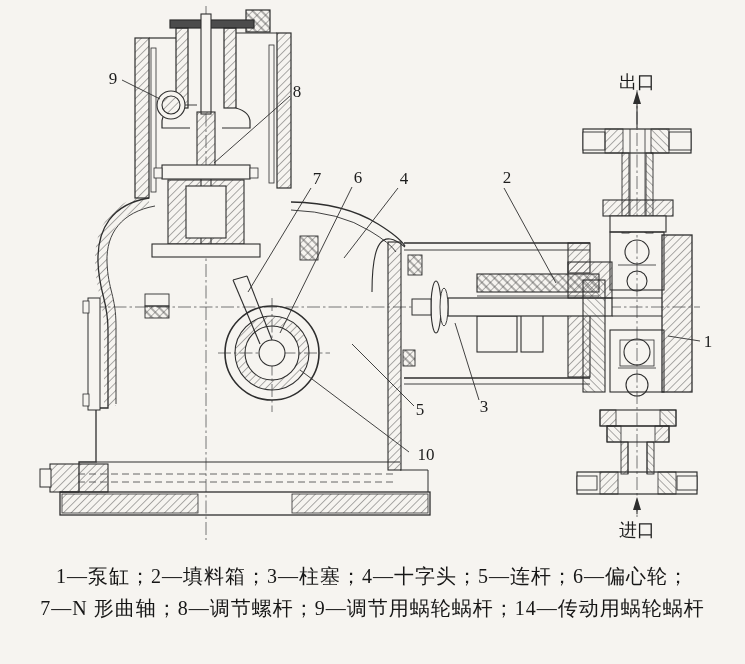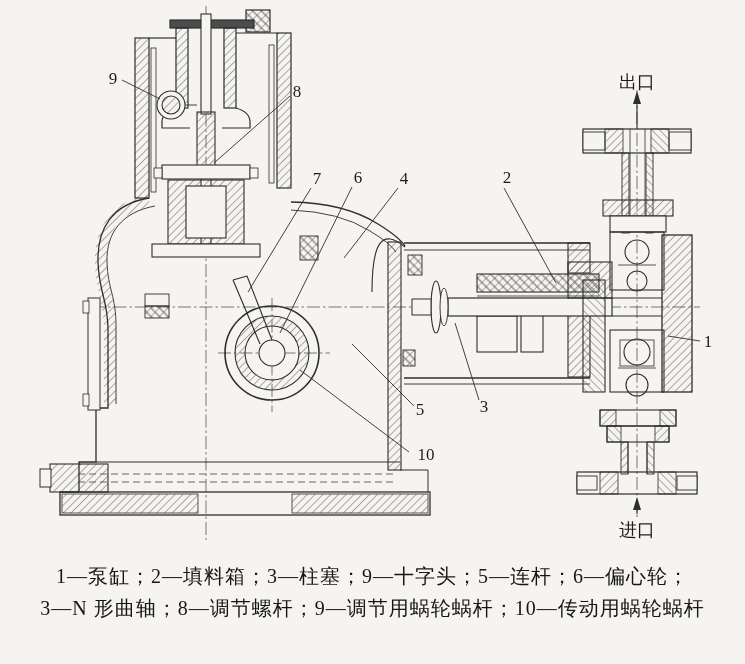--- a/index.html
+++ b/index.html
@@ -245,17 +245,17 @@
       <text class="callout" x="404" y="184" text-anchor="middle">4</text>
       <text class="callout" x="507" y="183" text-anchor="middle">2</text>
       <text class="callout" x="708" y="347" text-anchor="middle">1</text>
       <text class="callout" x="484" y="412" text-anchor="middle">3</text>
       <text class="callout" x="420" y="415" text-anchor="middle">5</text>
       <text class="callout" x="426" y="460" text-anchor="middle">10</text>
     </g>
   </svg>
 
   <div class="caption">
-    <div class="cap-line">1—泵缸；2—填料箱；3—柱塞；9—十字头；5—连杆；6—偏心轮；</div>
-    <div class="cap-line">3—N 形曲轴；8—调节螺杆；9—调节用蜗轮蜗杆；10—传动用蜗轮蜗杆</div>
+    <div class="cap-line">1—泵缸；2—填料箱；3—柱塞；4—十字头；5—连杆；6—偏心轮；</div>
+    <div class="cap-line">7—N 形曲轴；8—调节螺杆；9—调节用蜗轮蜗杆；14—传动用蜗轮蜗杆</div>
   </div>
 
 </div>
 
 </body></html>

